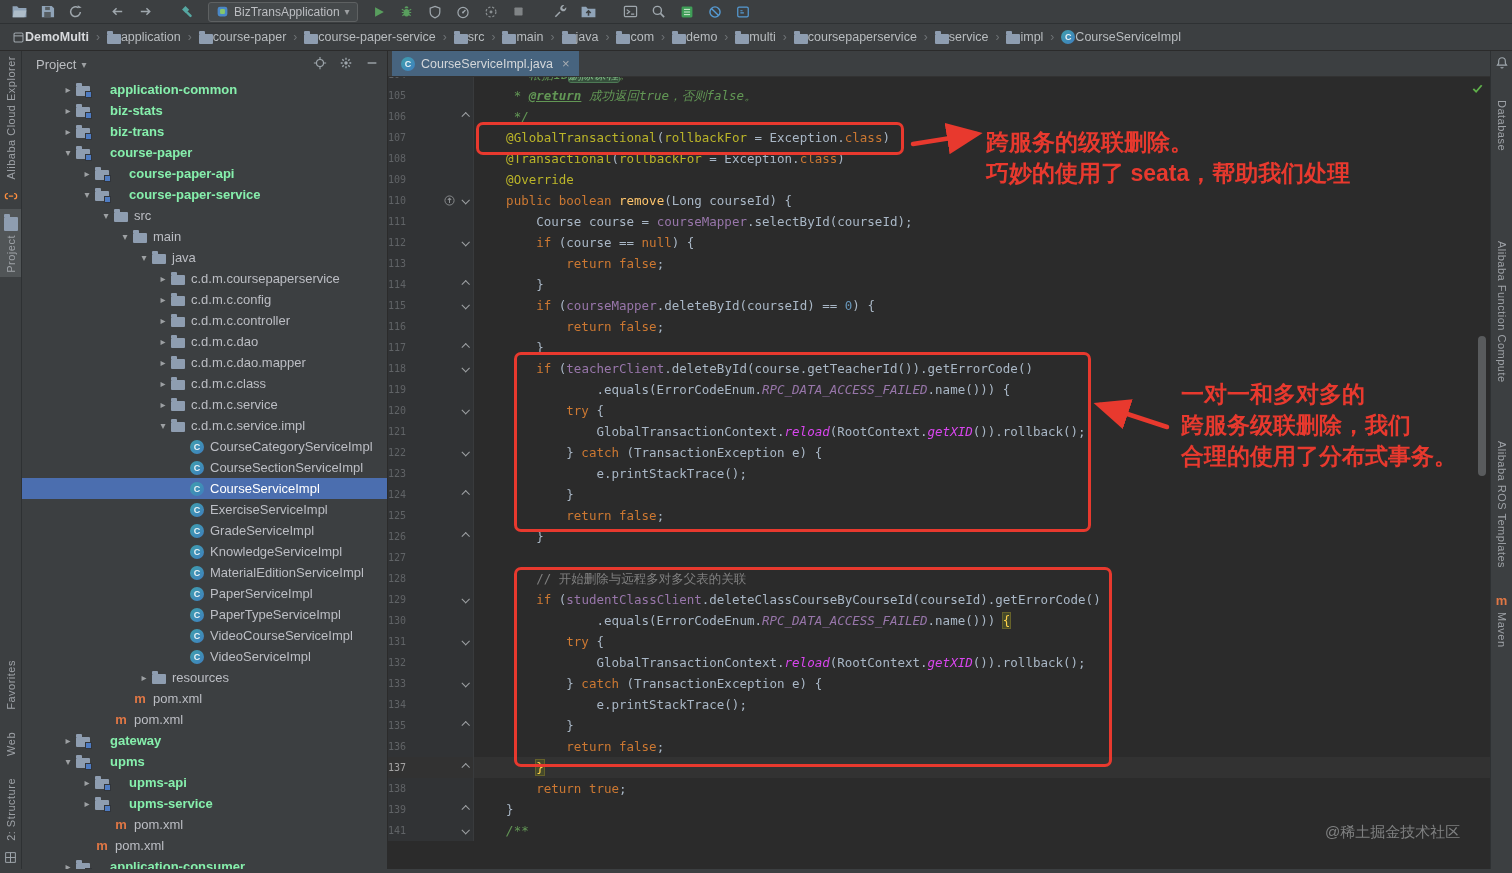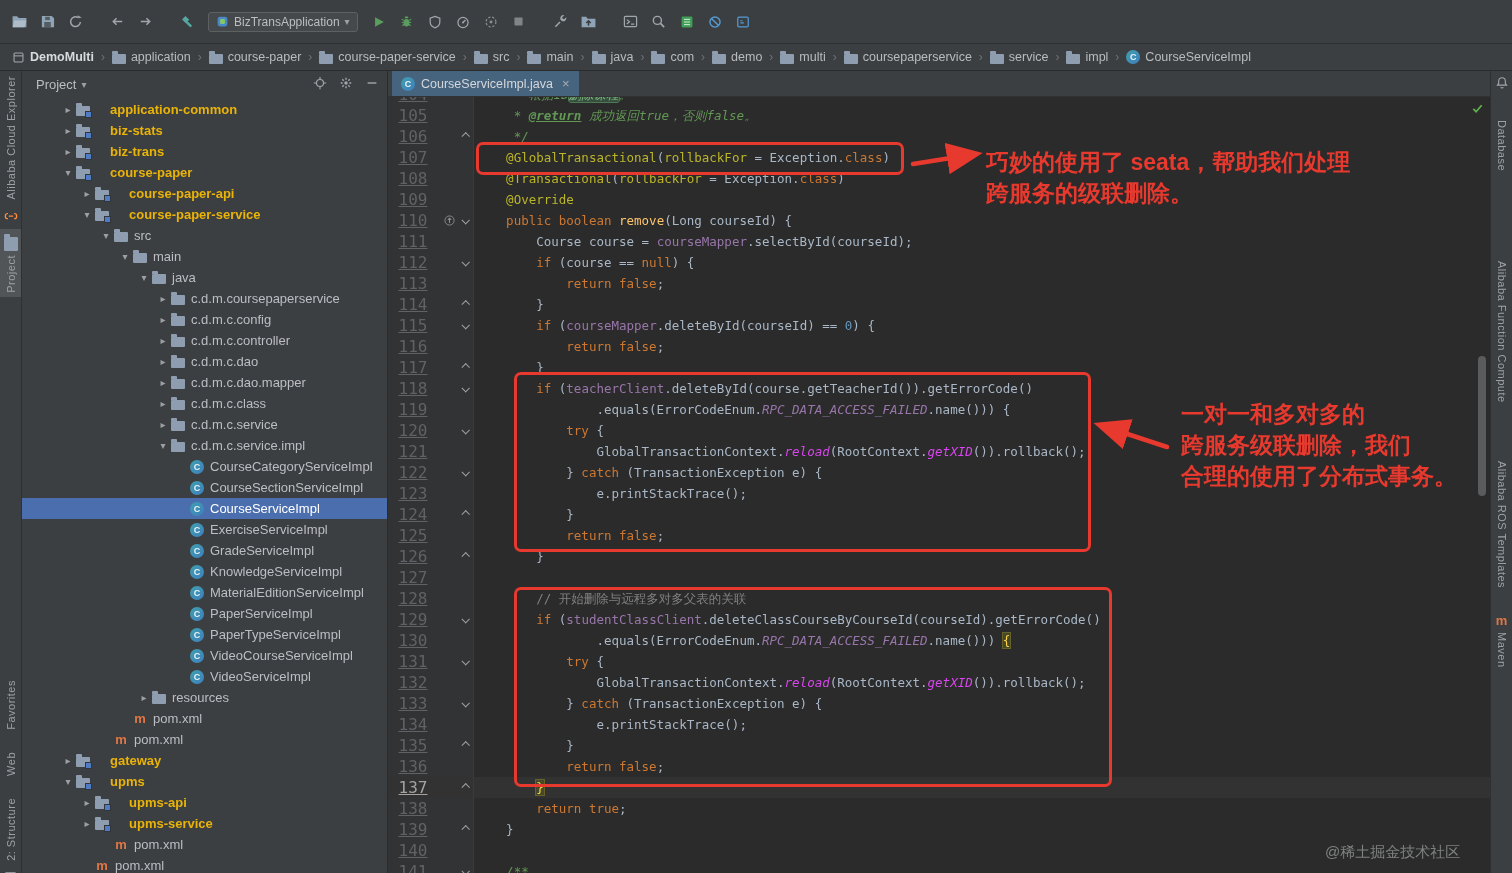--- a/index.html
+++ b/index.html
@@ -1,33 +1,33 @@
 <!DOCTYPE html>
 <html><head>
 <meta charset="utf-8">
 <style>
   html,body{margin:0;padding:0;background:#1e1e1e;}
   *{box-sizing:border-box;}
   .app{position:relative;width:1512px;height:873px;overflow:hidden;background:#3c3f41;
        font-family:"Liberation Sans",sans-serif;color:#bbbdbf;font-size:13px;-webkit-font-smoothing:antialiased;}
 
   
-  .toolbar{height:44px;display:flex;align-items:center;background:#3c3f41;border-bottom:1px solid #2e3133;padding-left:6px;}
+  .toolbar{height:24px;display:flex;align-items:center;background:#3c3f41;border-bottom:1px solid #2e3133;padding-left:6px;}
   .tb-items{display:flex;align-items:center;gap:2px;}
   .tbtn{background:none;border:none;width:26px;height:24px;display:flex;align-items:center;justify-content:center;padding:0;cursor:default;}
   .tsep{width:12px;height:18px;}
   .runcfg{display:flex;align-items:center;gap:5px;height:20px;background:#45494b;border:1px solid #5e6162;border-radius:3px;
           padding:0 7px;margin:0 6px;color:#bcbec2;font-size:12px;}
   .runcfg .caret{color:#9da0a3;font-size:10px;}
   .svgwrap{display:inline-flex;align-items:center;justify-content:center;line-height:0;}
 
   
   .breadcrumbs{height:27px;display:flex;align-items:center;background:#3c3f41;border-bottom:1px solid #2b2b2b;
                padding-left:10px;gap:3px;white-space:nowrap;overflow:hidden;}
-  .crumb{display:inline-flex;align-items:center;gap:5px;padding:0 2px;color:#b8bcbf;font-size:12.5px;}
+  .crumb{display:inline-flex;align-items:center;padding:0 2px;color:#b8bcbf;font-size:12.5px;}
   .crumb .bc-label.bold{font-weight:bold;color:#d8dadd;}
   .bc-sep{color:#6e7275;margin:0 2px;font-size:12px;}
 
   
   .main{display:flex;height:818px;}
   .stripe{width:22px;background:#3c3f41;display:flex;flex-direction:column;align-items:center;overflow:hidden;flex:0 0 22px;}
   .stripe.left{border-right:1px solid #2e3133;}
   .stripe.right{border-left:1px solid #2e3133;}
   .sbtn{display:flex;flex-direction:column;align-items:center;gap:4px;padding:5px 0;color:#9da1a6;font-size:11px;cursor:default;width:22px;}
   .sbtn.active{background:#515557;}
@@ -41,21 +41,21 @@
   [data-name="tool-button-web"]{margin-top:12px;}
   [data-name="tool-button-structure"]{margin-top:12px;}
 
   
   .project-panel{width:366px;flex:0 0 366px;background:#3c3f41;border-right:1px solid #2b2b2b;display:flex;flex-direction:column;overflow:hidden;}
   .panel-header{height:26px;display:flex;align-items:center;padding:0 8px 0 14px;color:#bcbec2;flex:0 0 26px;}
   .panel-header .caret{font-size:10px;color:#9da0a3;margin-left:5px;}
   .ph-icons{margin-left:auto;display:flex;align-items:center;gap:12px;}
   .tree{flex:1;overflow:hidden;padding-top:2px;}
   .trow{height:21px;display:flex;align-items:center;white-space:nowrap;color:#bcbec4;}
-  .trow.bold .tlabel{font-weight:bold;color:#eab308;margin-left:20px;}
+  .trow.bold .tlabel{font-weight:bold;color:#86efac;margin-left:20px;}
   .trow.selected{background:#4b6eaf;color:#fff;}
   .trow.selected .tlabel{color:#fff;}
   .tarrow{width:16px;flex:0 0 16px;text-align:center;color:#9da0a3;font-size:10px;}
   .tlabel{margin-left:6px;font-size:13px;}
 
   
   .fico{display:inline-block;width:14px;height:10px;background:#8e9db0;border-radius:1px;position:relative;margin-top:3px;flex:0 0 14px;}
   .fico::before{content:"";position:absolute;top:-3px;left:0;width:6px;height:3px;background:#8e9db0;border-radius:1px 1px 0 0;}
   .fico.module::after{content:"";position:absolute;right:-2px;bottom:-2px;width:5px;height:5px;background:#4f7cc2;border:1px solid #32353a;}
   .cico{display:inline-flex;width:14px;height:14px;border-radius:50%;background:linear-gradient(135deg,#3fa0ad,#3f7fbf);
@@ -65,22 +65,22 @@
   
   .editor{flex:1;display:flex;flex-direction:column;background:#2b2b2b;overflow:hidden;}
   .tabbar{height:26px;background:#3c3f41;display:flex;align-items:flex-end;padding-left:4px;flex:0 0 26px;border-bottom:1px solid #323232;}
   .tab{height:25px;display:flex;align-items:center;gap:6px;background:#47647f;padding:0 9px;color:#d4d7da;font-size:12.5px;}
   .tab-close{color:#a9adb2;font-size:13px;margin-left:3px;}
   .editor-body{position:relative;flex:1;overflow:hidden;background:#2b2b2b;}
   .code-lines{margin-top:-13px;}
   .line{display:flex;height:21px;align-items:center;}
   .line.current{background:#323232;}
   .line.current .lnum{color:#a4a3a3;}
-  .lnum{width:54px;flex:0 0 54px;text-align:center;padding-right:4px;color:#606366;
-        font-family:"DejaVu Sans Mono",monospace;font-size:16px;background:#313335;height:21px;line-height:21px;text-decoration:underline;}
+  .lnum{width:54px;flex:0 0 54px;text-align:left;padding-right:4px;color:#606366;
+        font-family:"DejaVu Sans Mono",monospace;font-size:10px;background:#313335;height:21px;line-height:21px;}
   .line.current .lnum{background:#323232;}
   .gicon{width:14px;flex:0 0 14px;height:21px;display:flex;align-items:center;justify-content:center;background:#313335;}
   .lfold{width:18px;flex:0 0 18px;height:21px;display:flex;align-items:center;justify-content:center;
          background:#313335;border-right:1px solid #393b3d;}
   .line.current .gicon,.line.current .lfold{background:#323232;}
   .chev{display:inline-block;width:6px;height:6px;border-right:1.6px solid #9da0a3;border-bottom:1.6px solid #9da0a3;}
   .chev.down{transform:rotate(45deg) translateY(-1px);}
   .chev.up{transform:rotate(-135deg) translateY(1px);}
   .lcode{margin:0;padding-left:2px;font-family:"DejaVu Sans Mono",monospace;font-size:12.5px;line-height:21px;white-space:pre;}
   .tok-cm{color:#629755;font-style:italic;}
@@ -878,26 +878,20 @@
               <pre class="lcode" data-name="code-text"><span class="tok-pl" data-name="code-token">        </span><span class="tok-kw" data-name="code-token">return true</span><span class="tok-pl" data-name="code-token">;</span></pre>
             </div>
             <div class="line" data-name="code-line-139">
               <span class="lnum" data-name="line-number">139</span>
               <span class="gicon" data-name="gutter-spacer"></span>
               <span class="lfold" data-name="fold-expand-icon">
                 <span class="chev up"></span>
               </span>
               <pre class="lcode" data-name="code-text"><span class="tok-pl" data-name="code-token">    }</span></pre>
             </div>
-            <div class="line" data-name="code-line-140">
-              <span class="lnum" data-name="line-number">140</span>
-              <span class="gicon" data-name="gutter-spacer"></span>
-              <span class="lfold" data-name="fold-spacer"></span>
-              <pre class="lcode" data-name="code-text"></pre>
-            </div>
             <div class="line" data-name="code-line-141">
               <span class="lnum" data-name="line-number">141</span>
               <span class="gicon" data-name="gutter-spacer"></span>
               <span class="lfold" data-name="fold-collapse-icon">
                 <span class="chev down"></span>
               </span>
               <pre class="lcode" data-name="code-text"><span class="tok-cm" data-name="code-token">    /**</span></pre>
             </div>
           </div>
 
@@ -910,22 +904,22 @@
             <marker id="ah" markerWidth="9" markerHeight="8" refX="6.5" refY="3.5" orient="auto">
               <path d="M0 0L8 3.5L0 7z" fill="#e8392e"></path>
             </marker>
           </defs>
           <line class="aline" x1="525" y1="67" x2="588" y2="57" marker-end="url(#ah)" data-name="annotation-arrow-1"></line>
           <line class="aline" x1="779" y1="350" x2="712" y2="328" marker-end="url(#ah)" data-name="annotation-arrow-2"></line>
         </svg>
 
         <div id="notes-layer">
             <div class="note note-0" data-name="annotation-note-1">
+              <div data-name="annotation-note-line">跨服务的级联删除。</div>
               <div data-name="annotation-note-line">巧妙的使用了 seata，帮助我们处理</div>
-              <div data-name="annotation-note-line">跨服务的级联删除。</div>
             </div>
             <div class="note note-1" data-name="annotation-note-2">
               <div data-name="annotation-note-line">一对一和多对多的</div>
               <div data-name="annotation-note-line">跨服务级联删除，我们</div>
               <div data-name="annotation-note-line">合理的使用了分布式事务。</div>
             </div>
           </div>
 
         <div class="watermark" data-name="watermark">@稀土掘金技术社区</div>
         <div class="scroll-thumb" data-name="editor-scrollbar-thumb"></div>

